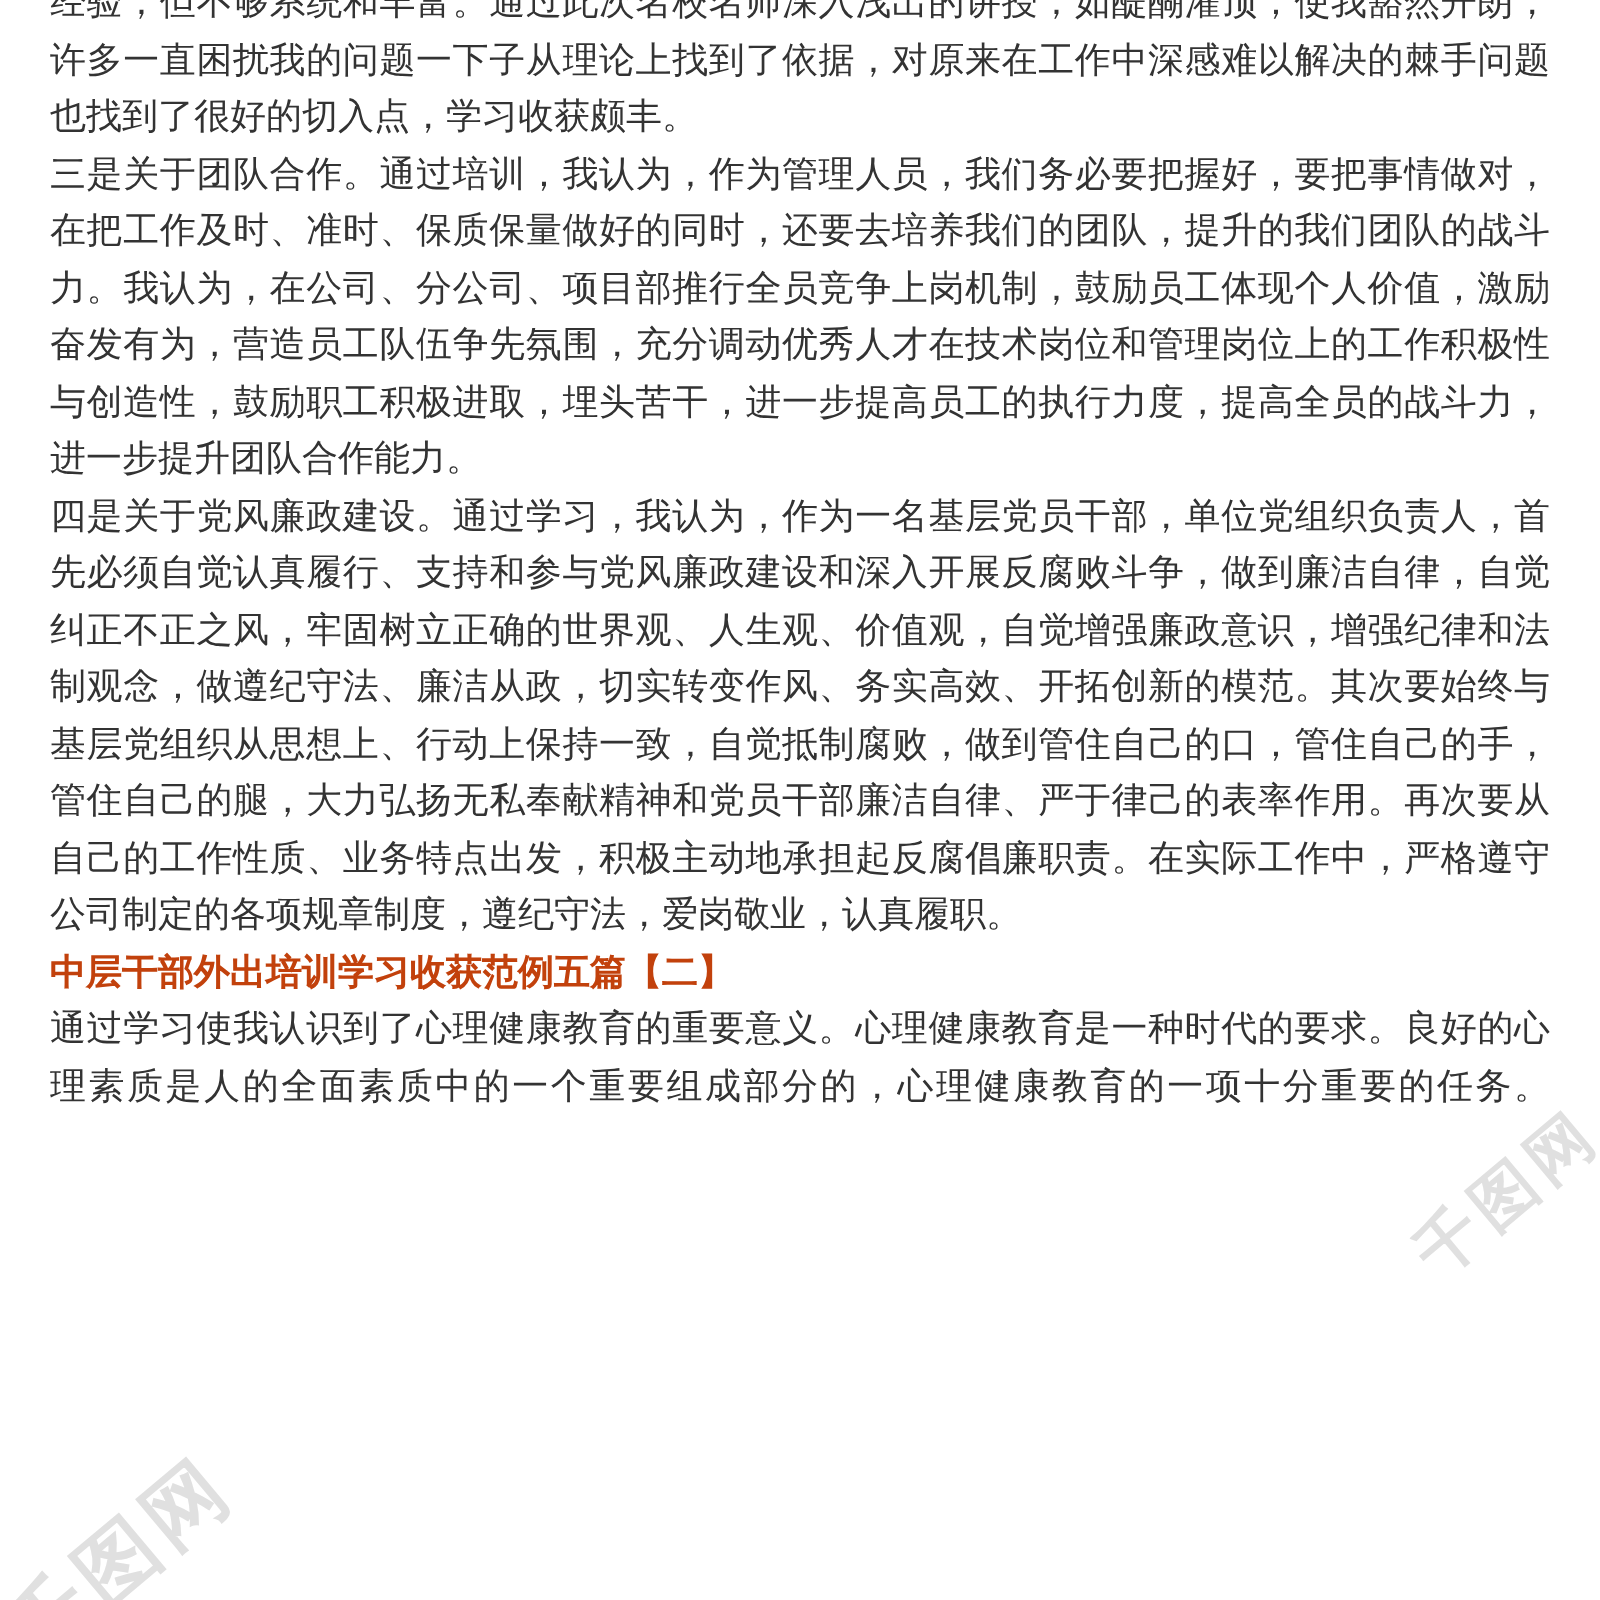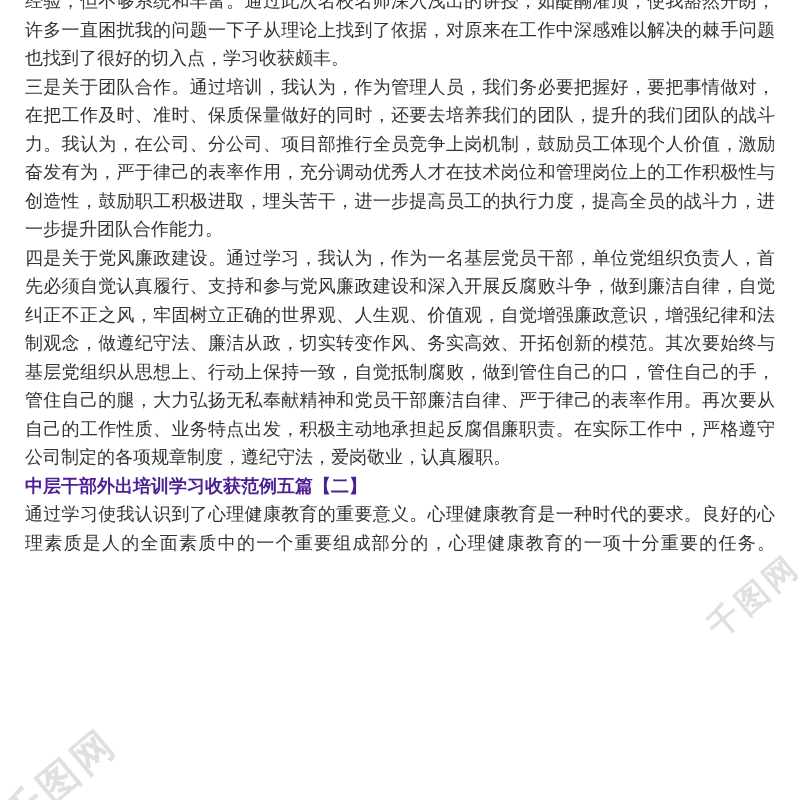--- a/index.html
+++ b/index.html
@@ -24,21 +24,21 @@
     text-align: justify;
     text-justify: inter-ideograph;
   }
   .para { margin: 0; }
   .para.clip-bottom { text-align-last: justify; }
   .heading {
     margin: 0;
     font-size: 18px;
     line-height: 28.5px;
     font-weight: bold;
-    color: #4c1d95;
+    color: #c2410c;
     text-align: left;
   }
   .watermark {
     position: absolute;
     color: #c7c7c7;
     opacity: 0.55;
     pointer-events: none;
     white-space: nowrap;
     letter-spacing: 4px;
     font-weight: bold;
@@ -56,21 +56,21 @@
     transform: rotate(-40deg);
   }
 </style>
 </head>
 <body>
 
 <div class="page">
 
   <div class="doc">
     <p class="para clip-top">经验，但不够系统和丰富。通过此次名校名师深入浅出的讲授，如醍醐灌顶，使我豁然开朗，许多一直困扰我的问题一下子从理论上找到了依据，对原来在工作中深感难以解决的棘手问题也找到了很好的切入点，学习收获颇丰。</p>
-    <p class="para">三是关于团队合作。通过培训，我认为，作为管理人员，我们务必要把握好，要把事情做对，在把工作及时、准时、保质保量做好的同时，还要去培养我们的团队，提升的我们团队的战斗力。我认为，在公司、分公司、项目部推行全员竞争上岗机制，鼓励员工体现个人价值，激励奋发有为，严于律己的表率作用，充分调动优秀人才在技术岗位和管理岗位上的工作积极性与创造性，鼓励职工积极进取，埋头苦干，进一步提高员工的执行力度，提高全员的战斗力，进一步提升团队合作能力。</p>
+    <p class="para">三是关于团队合作。通过培训，我认为，作为管理人员，我们务必要把握好，要把事情做对，在把工作及时、准时、保质保量做好的同时，还要去培养我们的团队，提升的我们团队的战斗力。我认为，在公司、分公司、项目部推行全员竞争上岗机制，鼓励员工体现个人价值，激励奋发有为，营造员工队伍争先氛围，充分调动优秀人才在技术岗位和管理岗位上的工作积极性与创造性，鼓励职工积极进取，埋头苦干，进一步提高员工的执行力度，提高全员的战斗力，进一步提升团队合作能力。</p>
     <p class="para">四是关于党风廉政建设。通过学习，我认为，作为一名基层党员干部，单位党组织负责人，首先必须自觉认真履行、支持和参与党风廉政建设和深入开展反腐败斗争，做到廉洁自律，自觉纠正不正之风，牢固树立正确的世界观、人生观、价值观，自觉增强廉政意识，增强纪律和法制观念，做遵纪守法、廉洁从政，切实转变作风、务实高效、开拓创新的模范。其次要始终与基层党组织从思想上、行动上保持一致，自觉抵制腐败，做到管住自己的口，管住自己的手，管住自己的腿，大力弘扬无私奉献精神和党员干部廉洁自律、严于律己的表率作用。再次要从自己的工作性质、业务特点出发，积极主动地承担起反腐倡廉职责。在实际工作中，严格遵守公司制定的各项规章制度，遵纪守法，爱岗敬业，认真履职。</p>
     <h2 class="heading">中层干部外出培训学习收获范例五篇【二】</h2>
     <p class="para clip-bottom">通过学习使我认识到了心理健康教育的重要意义。心理健康教育是一种时代的要求。良好的心理素质是人的全面素质中的一个重要组成部分的，心理健康教育的一项十分重要的任务。</p>
   </div>
 
   <div class="watermark wm-right">千图网</div>
 
   <div class="watermark wm-bottom-left">千图网</div>
 
 </div>

